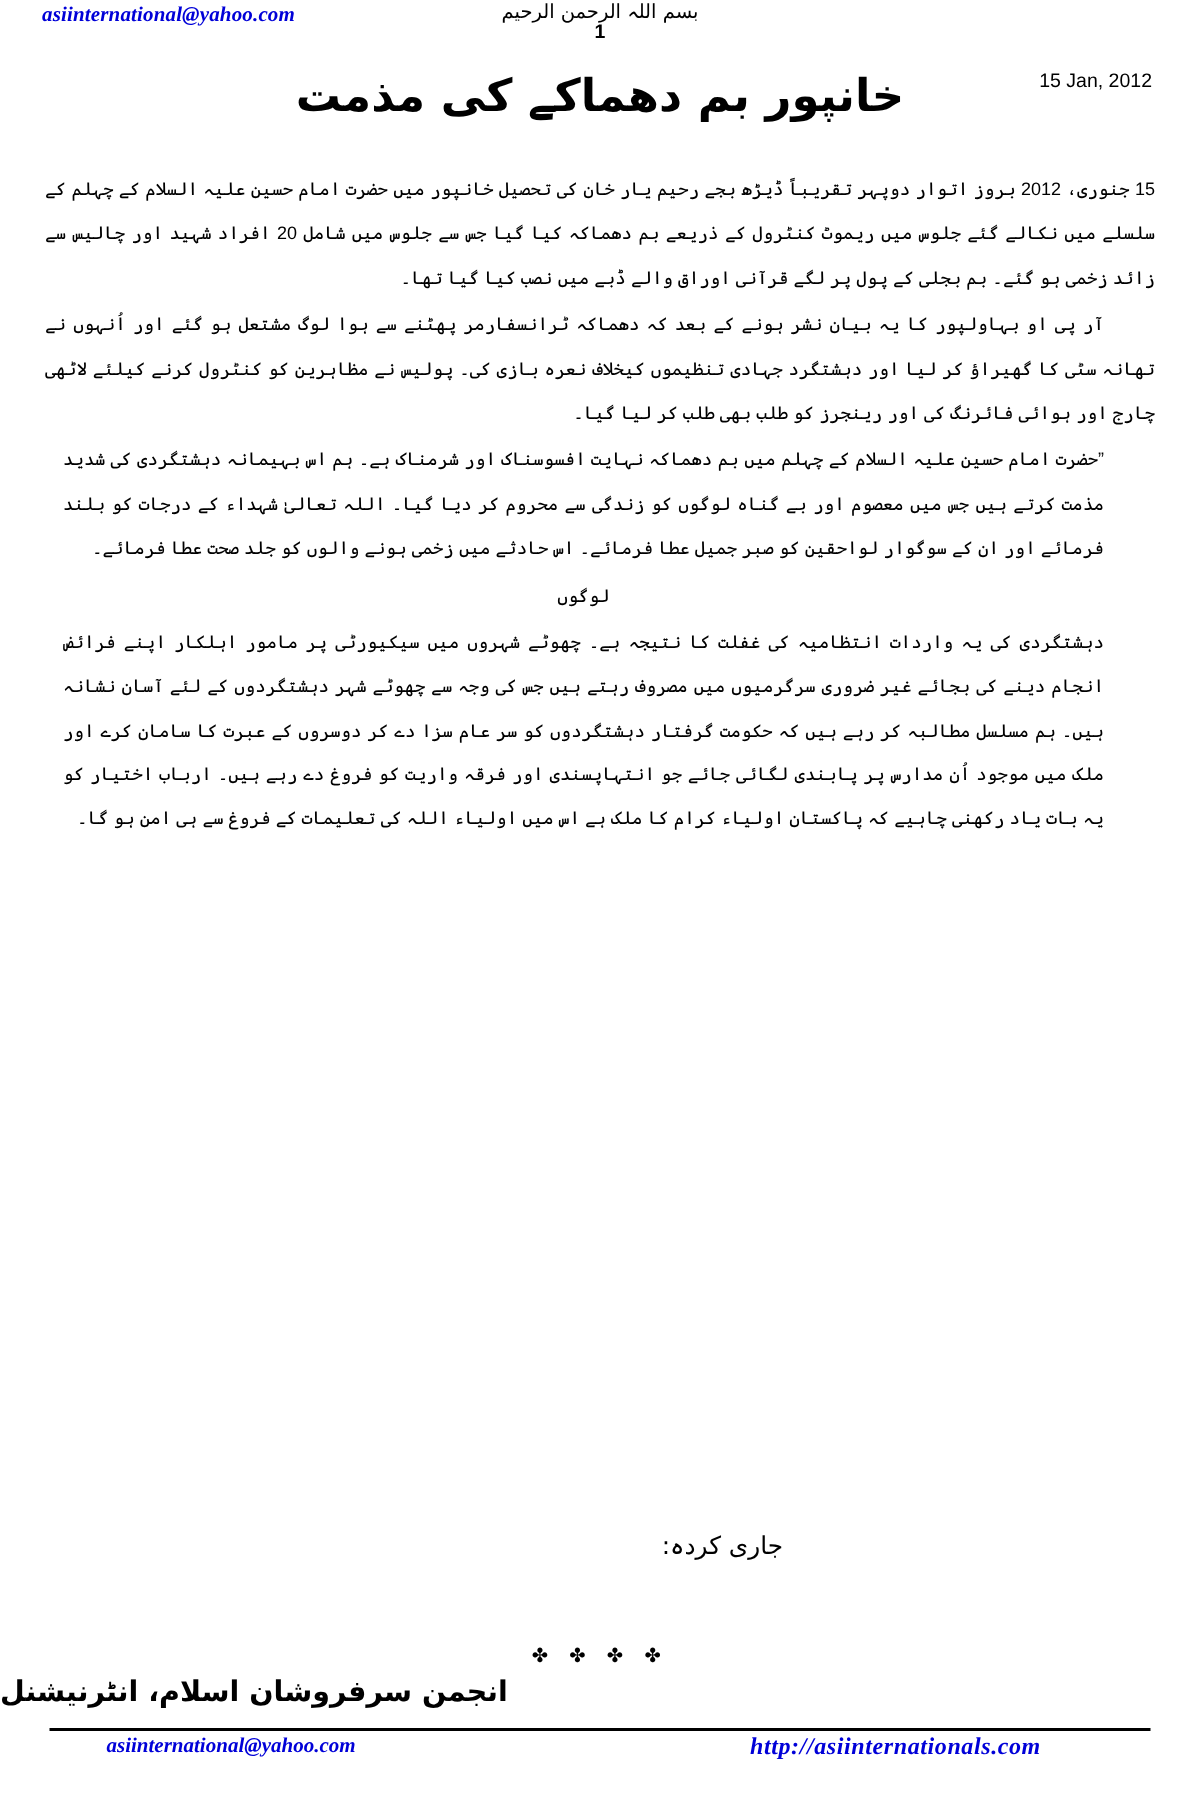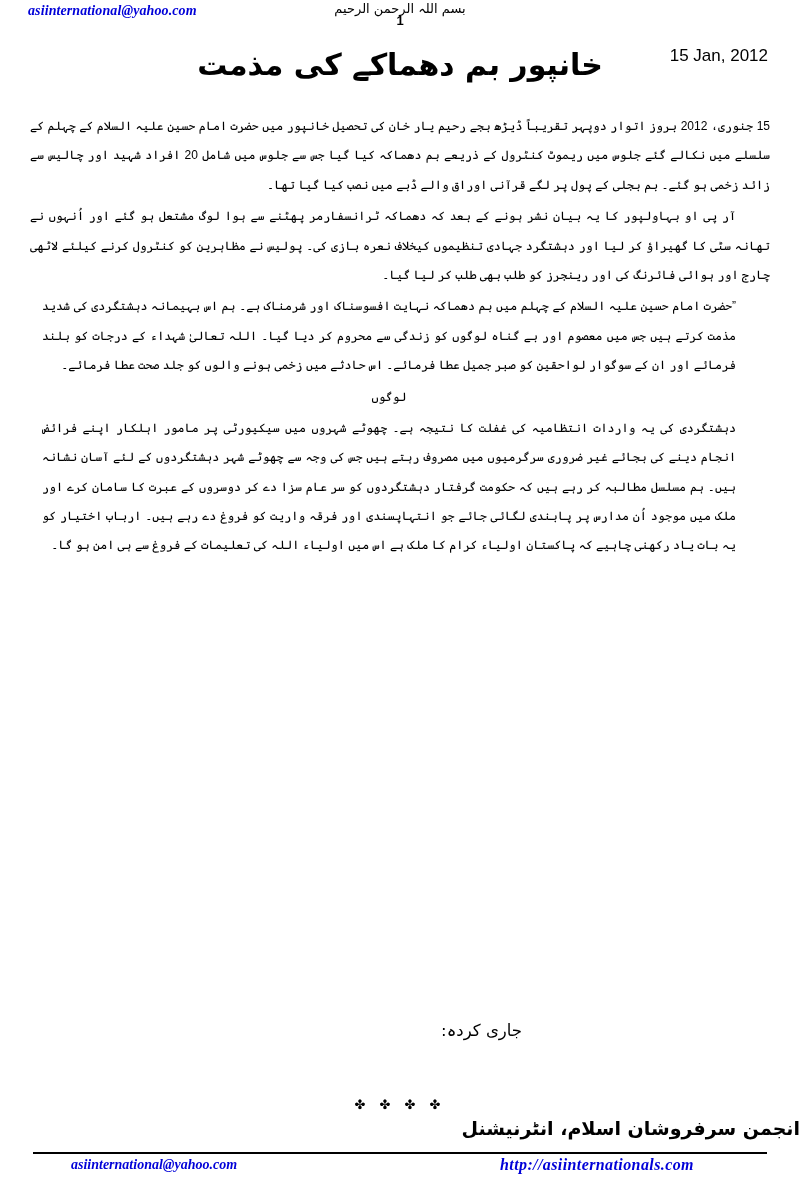--- a/index.html
+++ b/index.html
@@ -70,21 +70,21 @@
     margin-top: -2px;
     color: #000;
   }
 
   .header-date {
     position: absolute;
     top: 46px;
     right: 32px;
     direction: ltr;
     font-family: "Liberation Sans", "DejaVu Sans", sans-serif;
-    font-size: 17px;
+    font-size: 13px;
     color: #000;
     white-space: nowrap;
   }
 
   .doc-title {
     position: absolute;
     top: 45px;
     left: 0;
     width: 800px;
     text-align: center;
@@ -175,21 +175,21 @@
     letter-spacing: 5px;
     line-height: 1;
     color: #000;
   }
 
   .org-name {
     position: absolute;
     top: 1116px;
     left: 0;
     width: 800px;
-    text-align: right;
+    text-align: left;
     direction: rtl;
     font-family: "DejaVu Sans", sans-serif;
     font-size: 19px;
     font-weight: bold;
     line-height: 1.3;
     color: #000;
   }
 
   
   .footer-rule {

